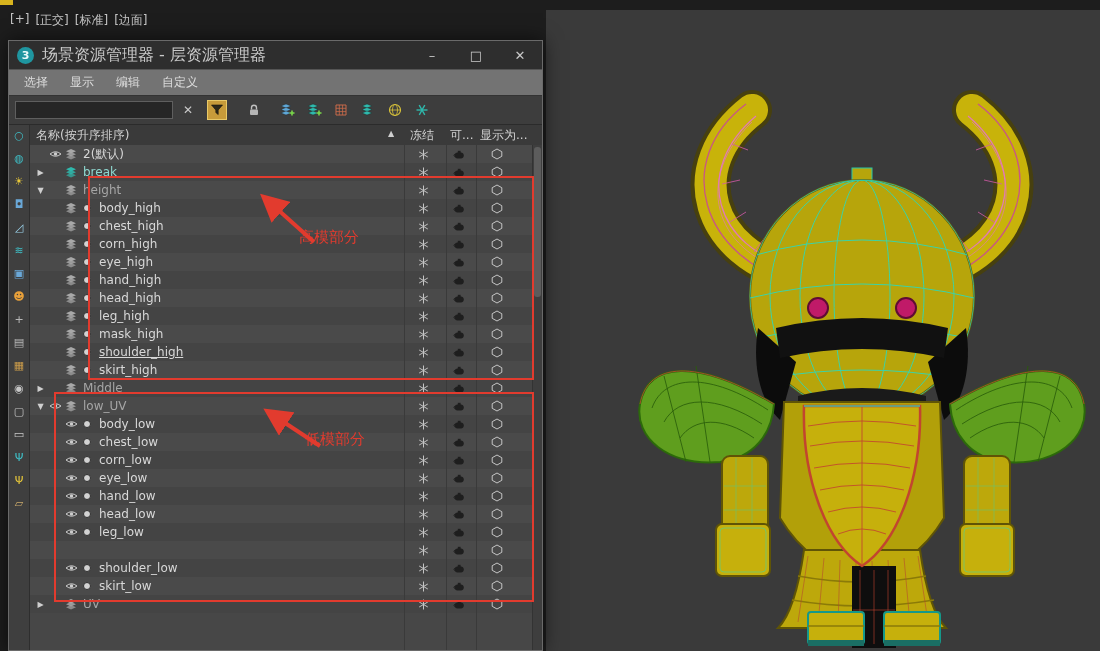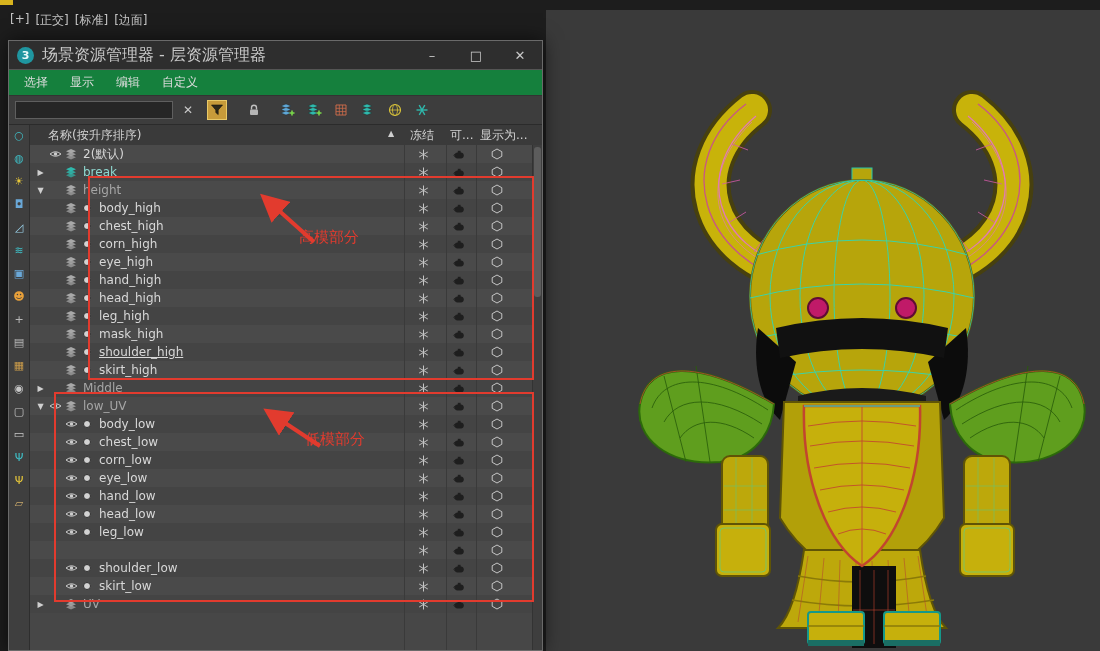--- a/index.html
+++ b/index.html
@@ -14,37 +14,37 @@
 
   
   #window{position:absolute;left:8px;top:40px;width:535px;height:611px;background:#474747;
           border:1px solid #6a6a6a;box-sizing:border-box;display:flex;flex-direction:column;
           box-shadow:0 0 18px rgba(0,0,0,.6);z-index:10;}
   .titlebar{height:28px;background:#2e2e2e;display:flex;align-items:center;padding:0 4px 0 8px;gap:8px;flex:0 0 auto;}
   .appicon{width:17px;height:17px;border-radius:50%;background:#1f96a0;color:#eafafa;font-size:11px;font-weight:bold;
            display:flex;align-items:center;justify-content:center;flex:0 0 auto;}
   .title{color:#c9c9c9;font-size:16px;flex:1;white-space:nowrap;overflow:hidden;}
   .winbtn{width:36px;height:24px;display:flex;align-items:center;justify-content:center;color:#c9c9c9;font-size:13px;}
-  .menubar{height:25px;background:#15803d;display:flex;align-items:center;padding:0 4px;border-top:1px solid #555;flex:0 0 auto;}
+  .menubar{height:25px;background:#737373;display:flex;align-items:center;padding:0 4px;border-top:1px solid #555;flex:0 0 auto;}
   .menuitem{color:#dcdcdc;font-size:12px;padding:2px 11px;}
   .toolbar{height:28px;background:#3d3d3d;display:flex;align-items:center;padding:0 6px;gap:3px;
            border-top:1px solid #333;border-bottom:1px solid #2b2b2b;flex:0 0 auto;}
   .search{width:148px;height:16px;background:#262626;border:1px solid #5f5f5f;color:#ddd;font-size:11px;padding:0 4px;}
   .ticon{width:20px;height:20px;display:flex;align-items:center;justify-content:center;font-size:12px;flex:0 0 auto;}
   .ticon.active{background:var(--filter-active,#c79b3a);border:1px solid #e8c968;box-sizing:border-box;}
 
   .main{flex:1;display:flex;min-height:0;}
   .leftstrip{width:20px;background:#3f3f3f;border-right:1px solid #2e2e2e;display:flex;flex-direction:column;
              align-items:center;padding-top:3px;gap:7px;flex:0 0 auto;}
   .licon{width:16px;height:16px;display:flex;align-items:center;justify-content:center;font-size:11px;line-height:16px;}
 
   .listarea{flex:1;position:relative;background:#474747;overflow:hidden;}
   .colheader{height:20px;background:#3a3a3a;border-bottom:1px solid #2c2c2c;position:relative;font-size:12px;color:#d2d2d2;}
   .ch{position:absolute;top:2px;white-space:nowrap;}
-  .ch.name{left:18px;}
+  .ch.name{left:6px;}
   .sortarrow{position:absolute;left:358px;top:4px;font-size:8px;color:#cfcfcf;}
   .ch.freeze{left:380px;}
   .ch.render{left:420px;}
   .ch.display{left:450px;}
   .vsep{position:absolute;top:0;bottom:0;width:1px;background:#3a3a3a;z-index:1;}
 
   .rows{position:absolute;top:20px;left:0;right:10px;bottom:0;}
   .row{height:18px;position:relative;display:flex;align-items:center;font-size:12px;color:#d8d8d8;}
   .row.even{background:#4a4a4a;}
   .row.odd{background:#444444;}

